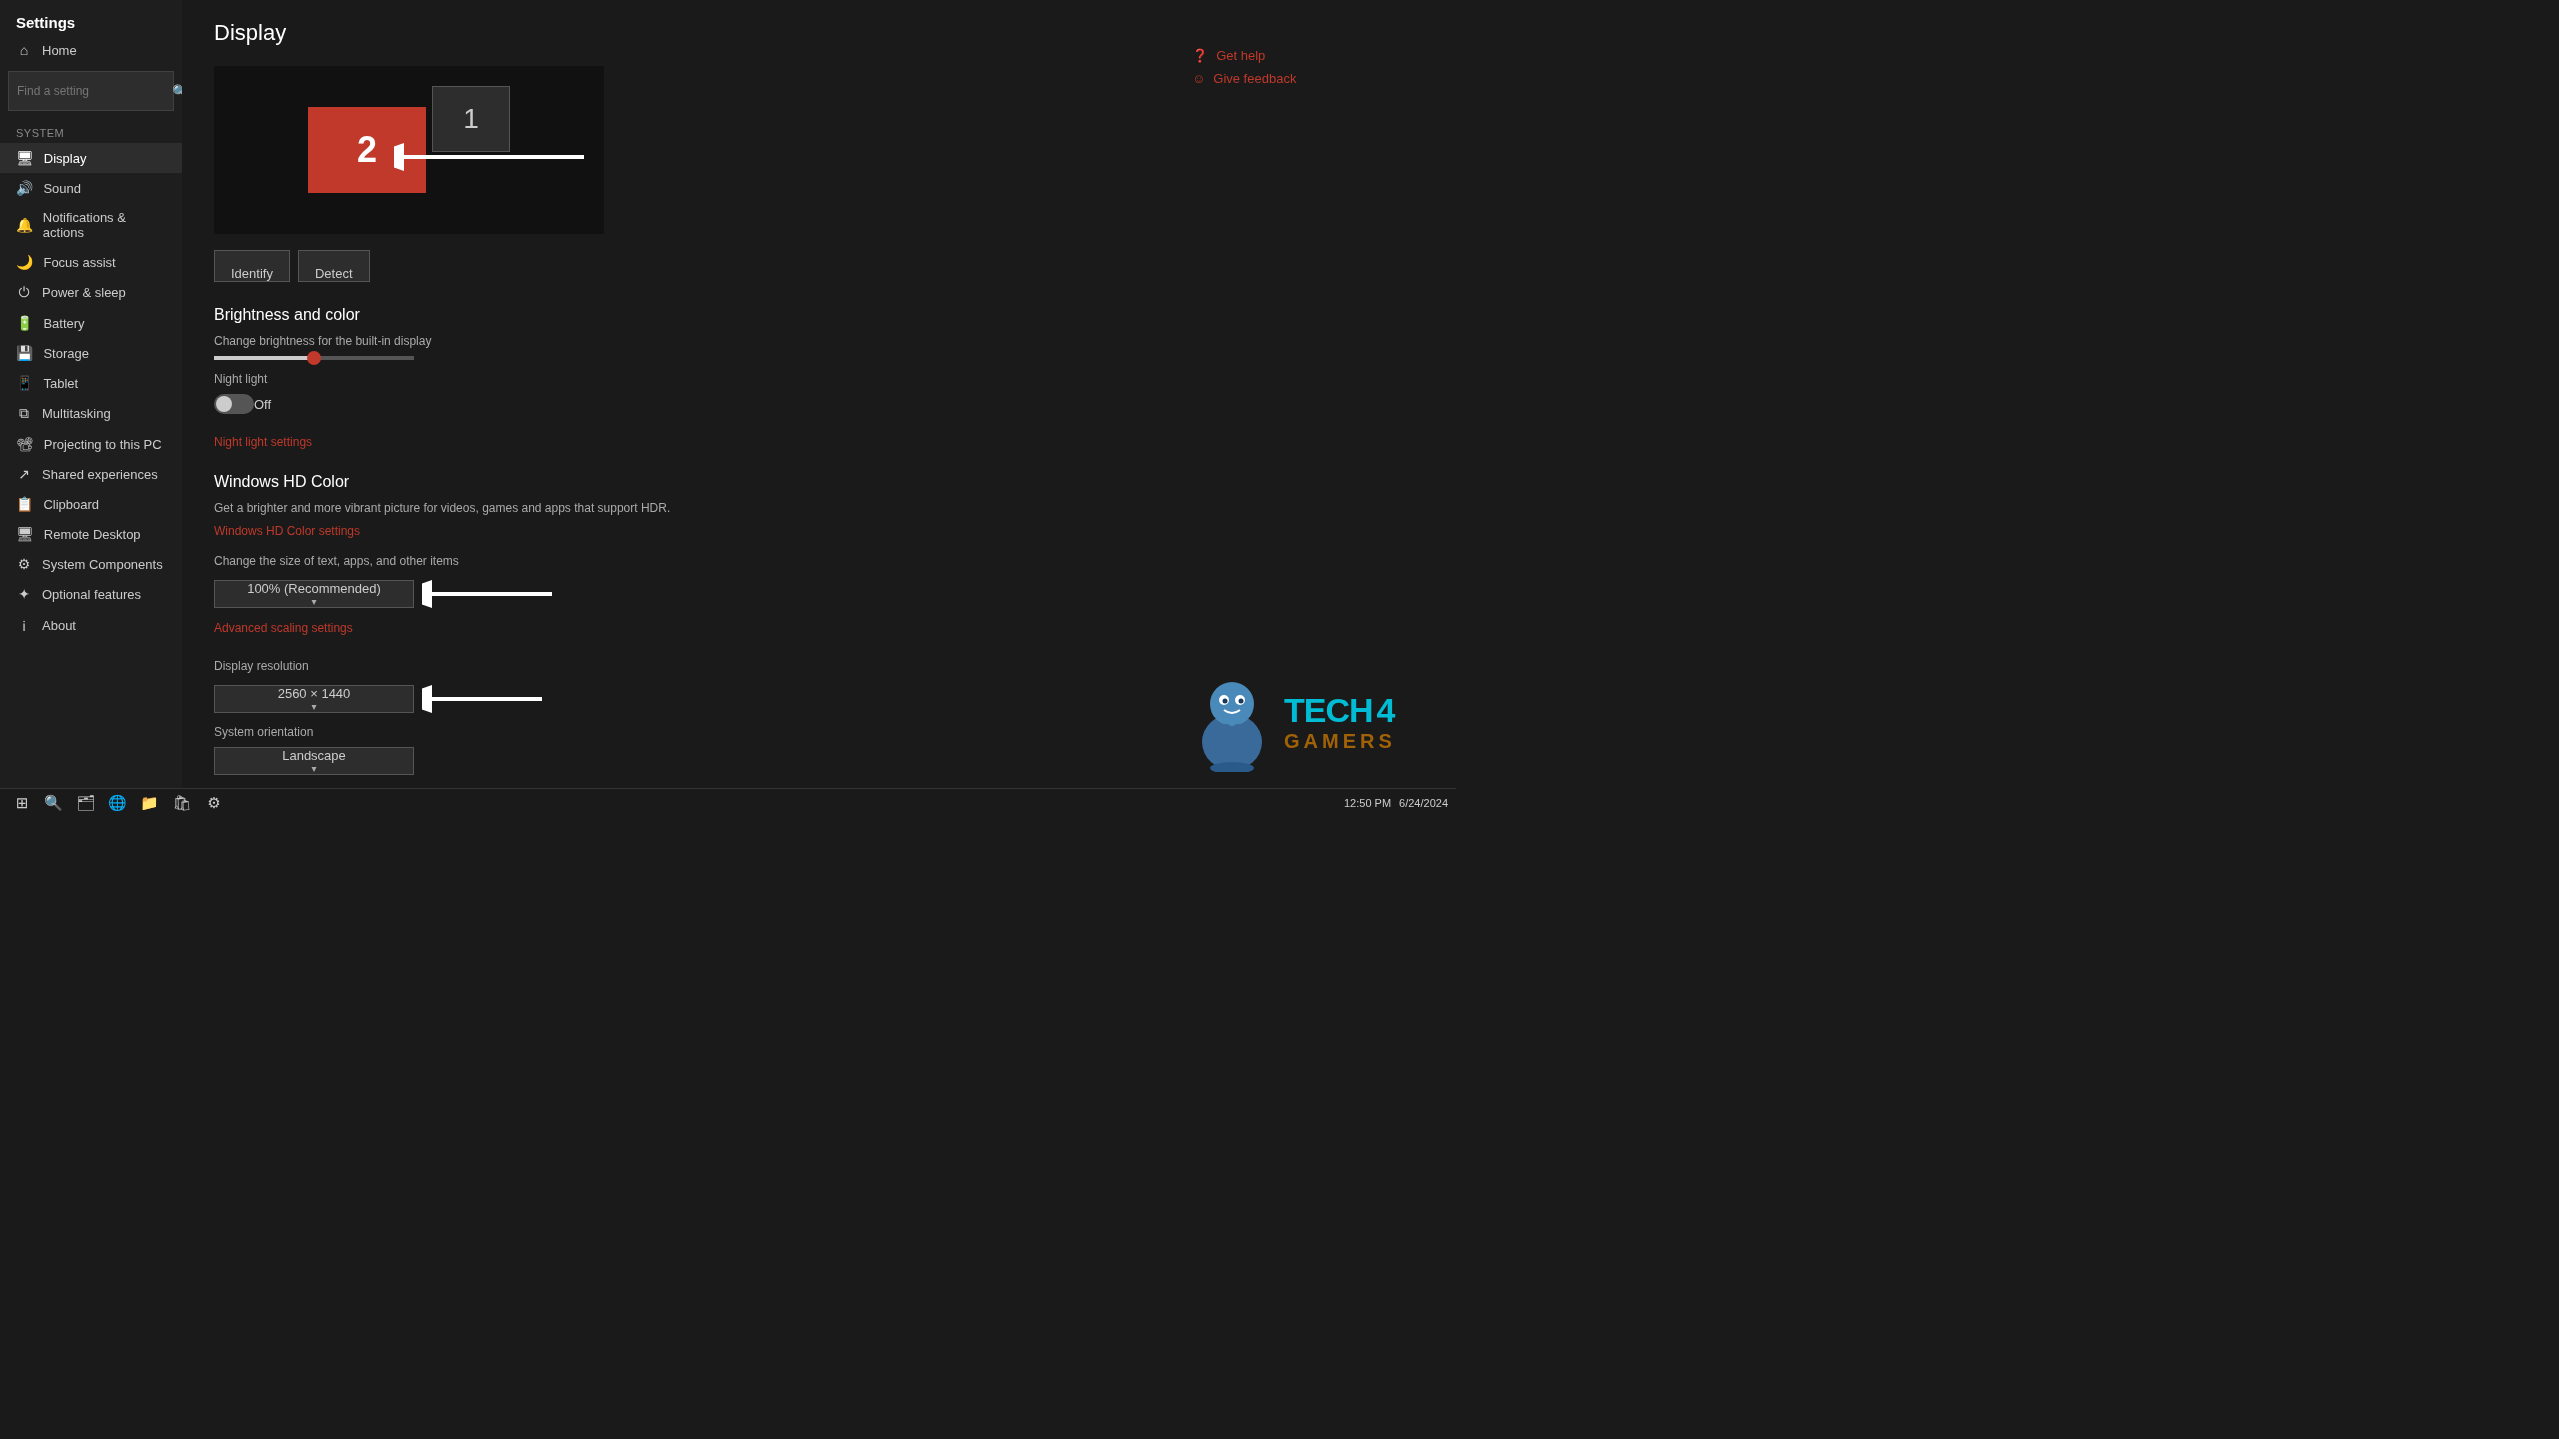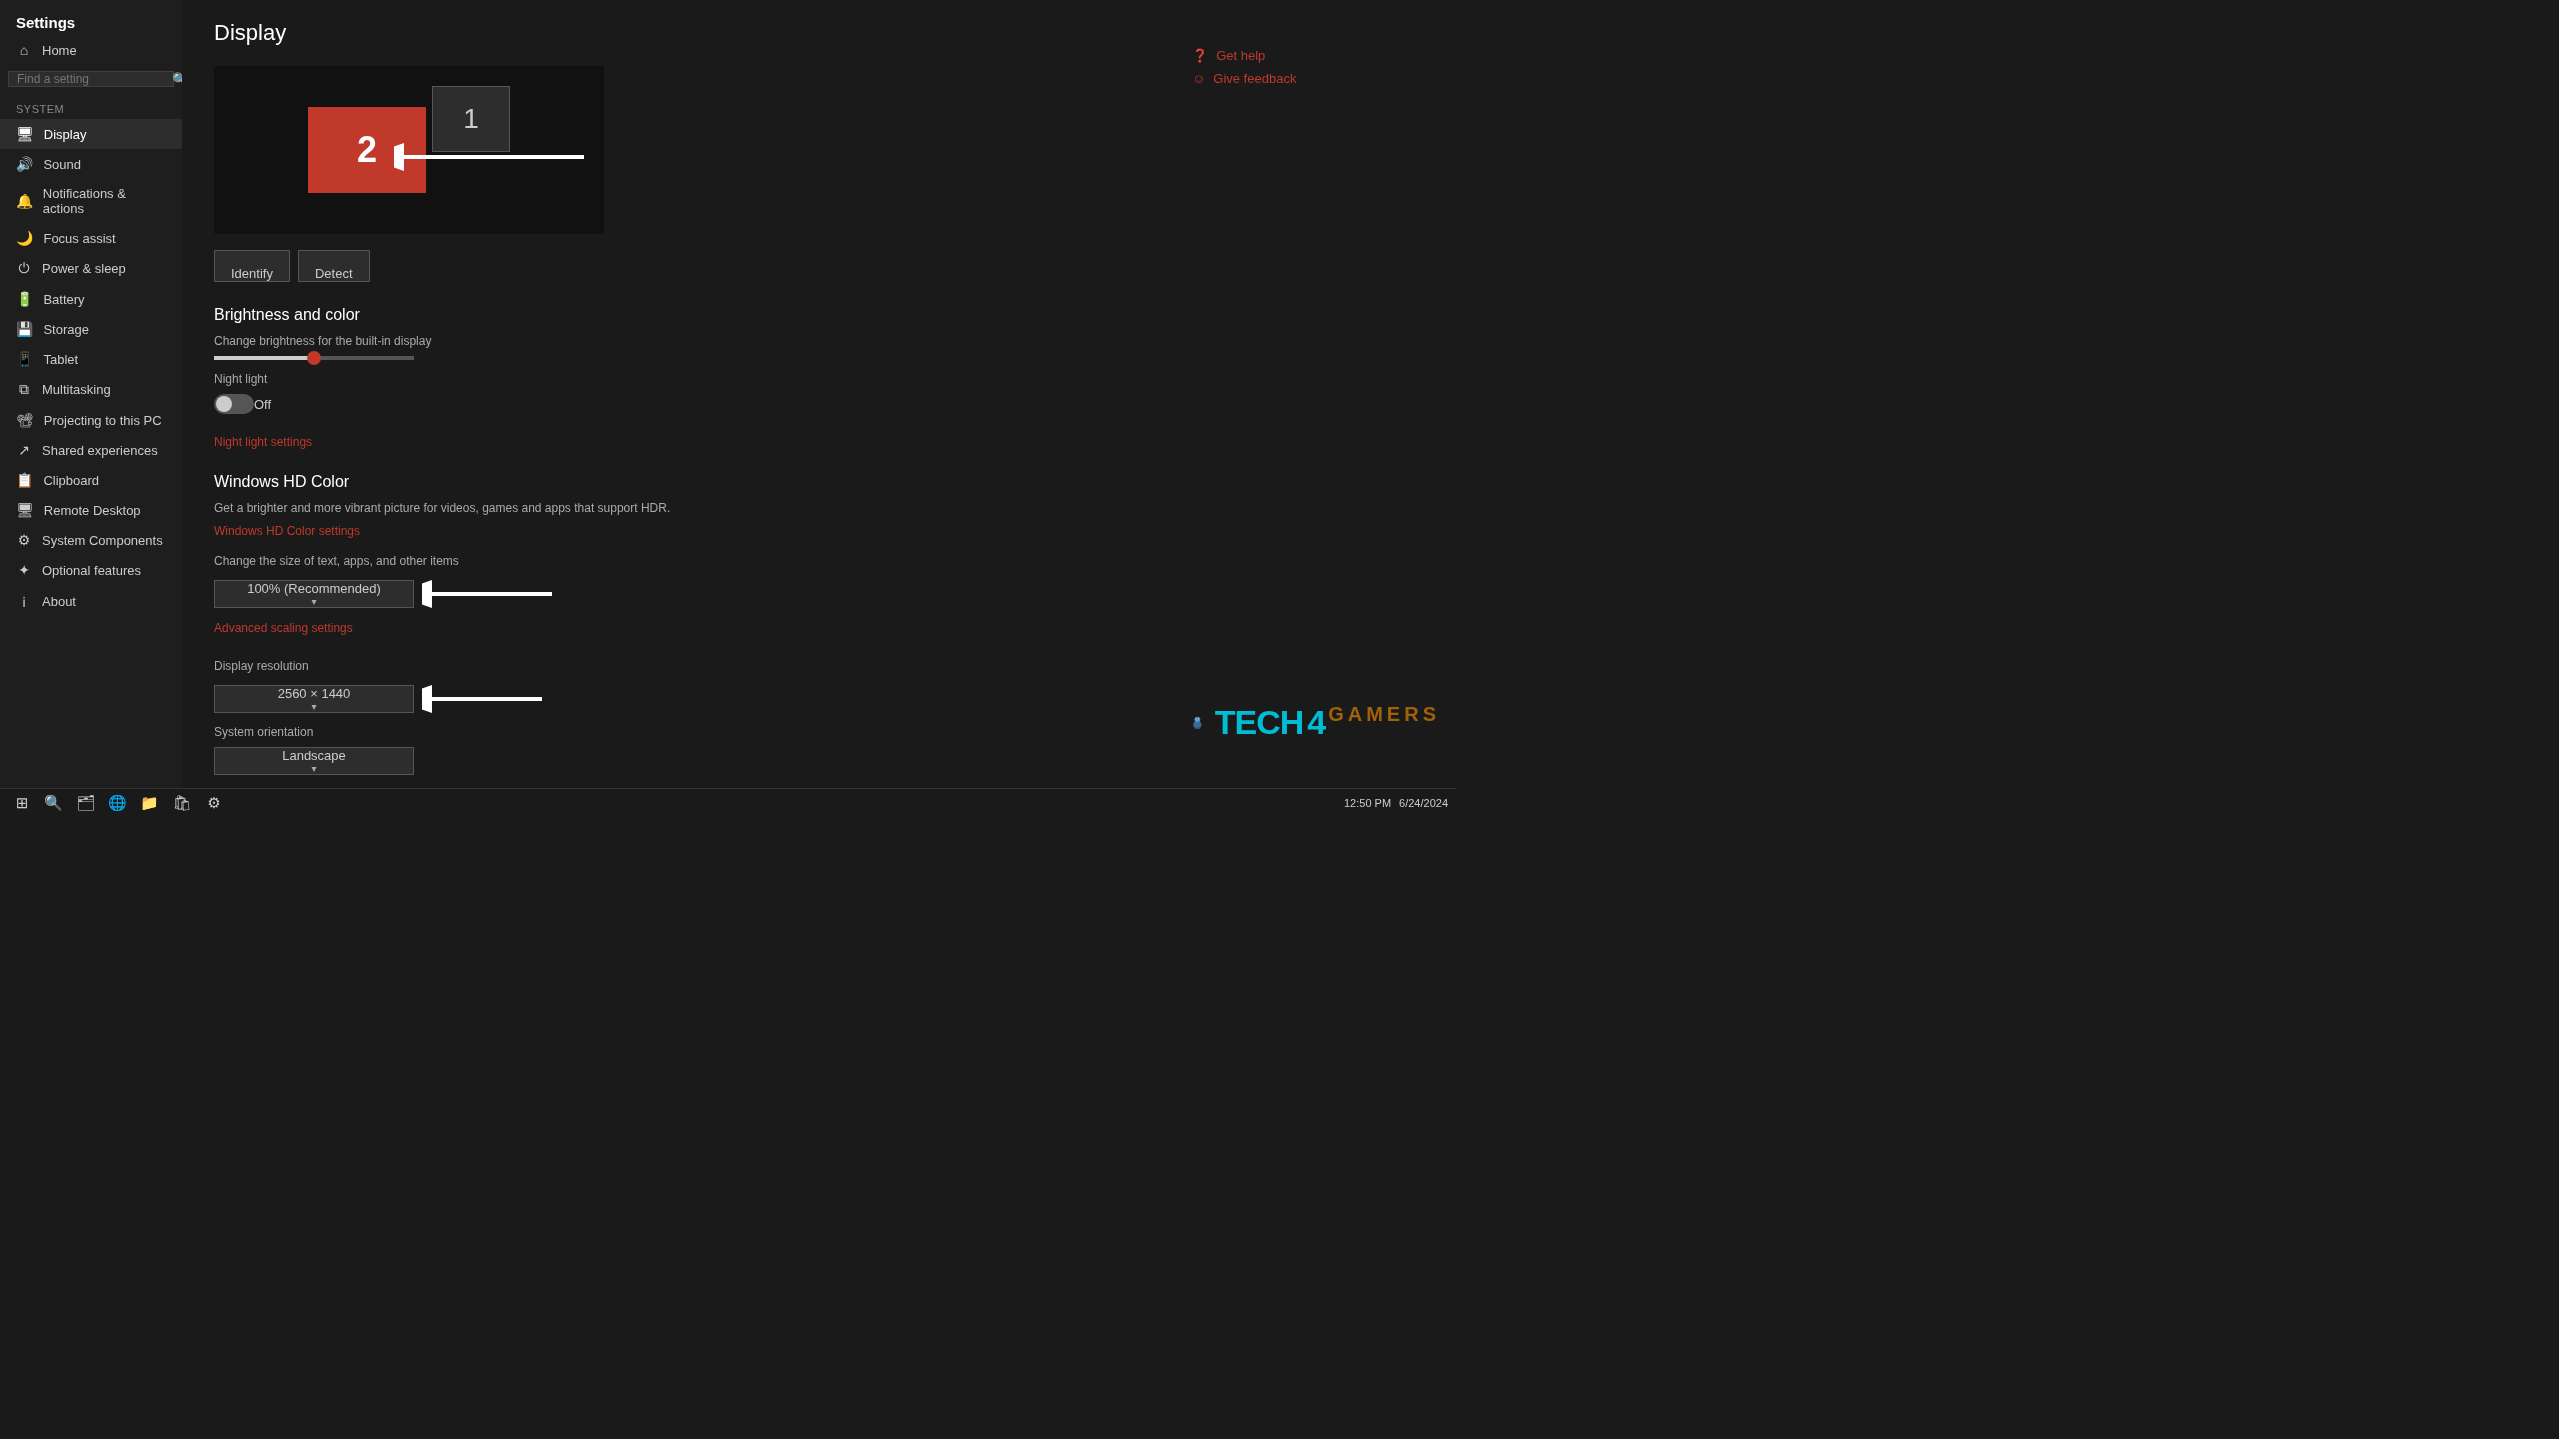--- a/index.html
+++ b/index.html
@@ -36,21 +36,21 @@
       font-size: 15px;
       font-weight: 600;
       color: #ffffff;
     }
     .search-box {
       margin: 6px 8px;
       display: flex;
       align-items: center;
       background: #2d2d2d;
       border: 1px solid #404040;
-      height: 16px;
+      height: 40px;
       padding: 0 8px;
     }
     .search-box input {
       background: transparent;
       border: none;
       color: #ccc;
       font-size: 12px;
       outline: none;
       flex: 1;
     }
@@ -257,20 +257,21 @@
     .help-link {
       display: flex;
       align-items: center;
       gap: 8px;
       color: #c0392b;
       font-size: 13px;
       cursor: pointer;
     }
     .brand-text {
       display: flex;
+      flex-direction: column;
     }
 
     
     .taskbar {
       position: absolute;
       bottom: 0;
       left: 0;
       right: 0;
       height: 28px;
       background: #1a1a1a;

